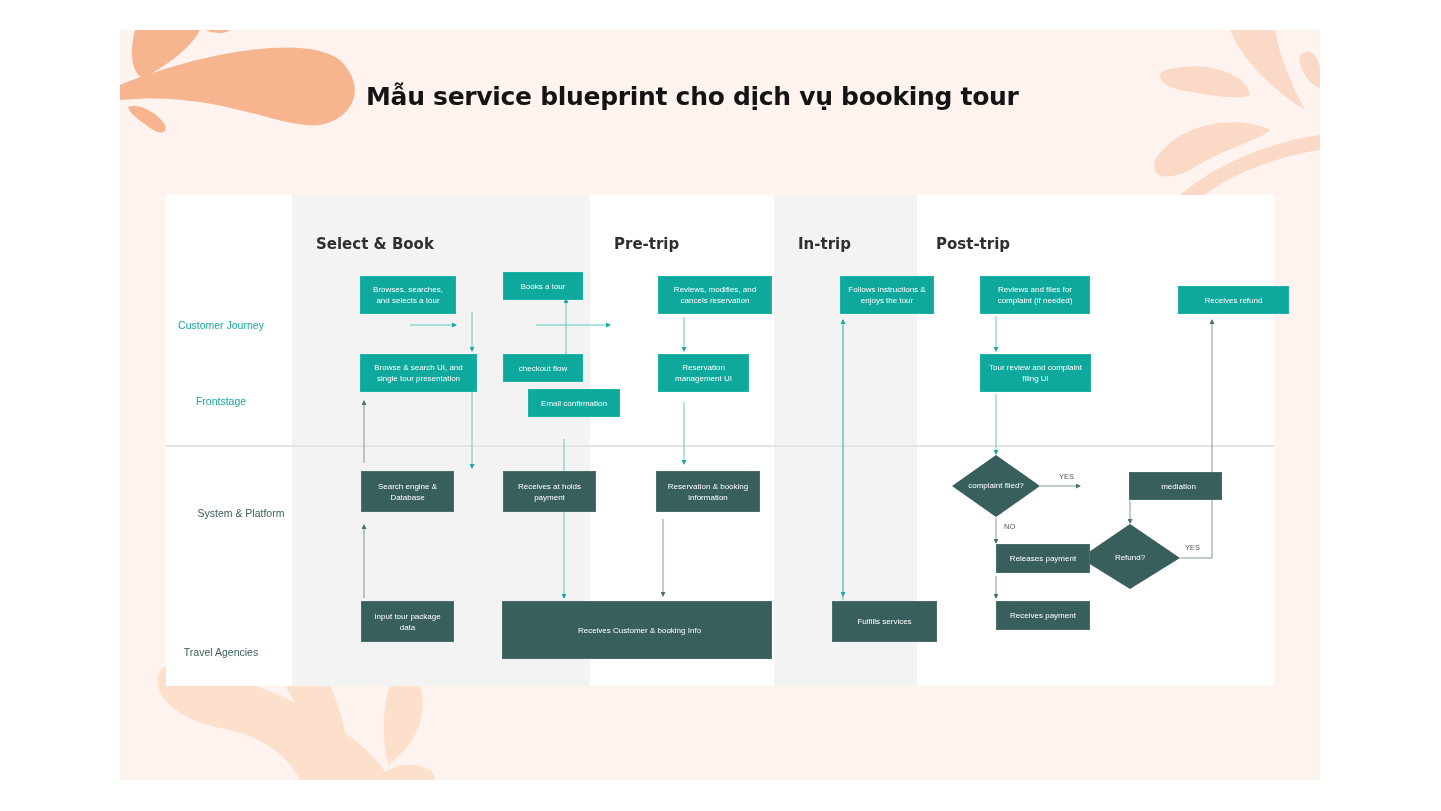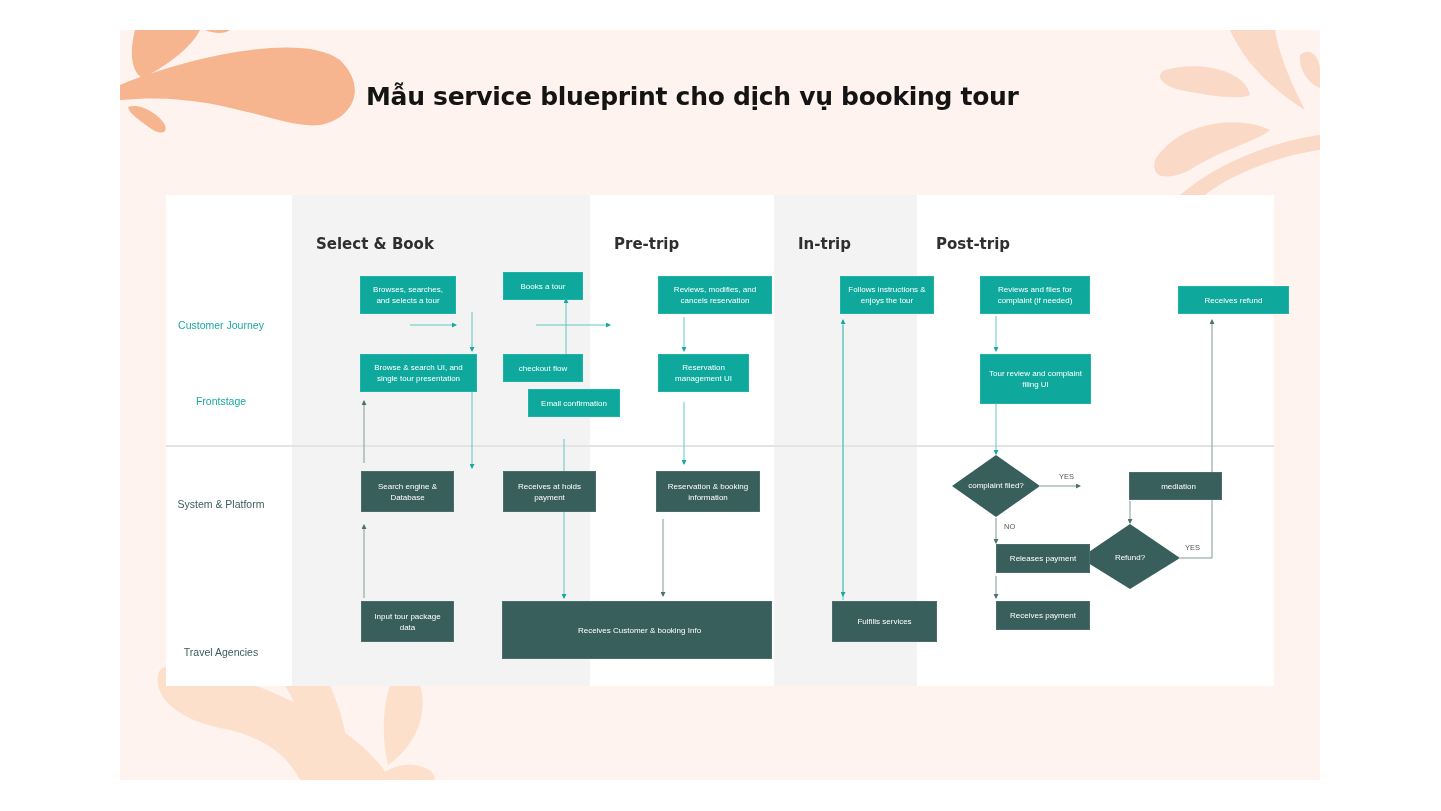--- a/index.html
+++ b/index.html
@@ -51,21 +51,21 @@
     <div class="col-bg" style="left:608px;width:143px;"></div>
     <div class="sep"></div>
 
     <div class="phase" style="left:150px;">Select &amp; Book</div>
     <div class="phase" style="left:448px;">Pre-trip</div>
     <div class="phase" style="left:632px;">In-trip</div>
     <div class="phase" style="left:770px;">Post-trip</div>
 
     <div class="lane teal" style="left:0;top:124px;">Customer Journey</div>
     <div class="lane teal" style="left:0;top:200px;">Frontstage</div>
-    <div class="lane dark" style="left:0;top:303px;">System &amp; Platform</div>
+    <div class="lane dark" style="left:0;top:312px;padding-left:20px;">System &amp; Platform</div>
     <div class="lane dark" style="left:0;top:451px;">Travel Agencies</div>
 
     <svg id="lines">
       <defs>
         <marker id="at" markerWidth="5" markerHeight="5" refX="4" refY="2.5" orient="auto">
             <path d="M0,0 L5,2.5 L0,5 Z" fill="#1aa9a0"></path>
           </marker>
         <marker id="ad" markerWidth="5" markerHeight="5" refX="4" refY="2.5" orient="auto">
             <path d="M0,0 L5,2.5 L0,5 Z" fill="#4f716e"></path>
           </marker>
@@ -110,21 +110,21 @@
     <div class="box teal" style="left:293px;top:78px;width:78px;height:26px;">Books a tour</div>
     <div class="box teal" style="left:448px;top:82px;width:112px;height:36px;">Reviews, modifies, and cancels reservation</div>
     <div class="box teal" style="left:630px;top:82px;width:92px;height:36px;">Follows instructions &amp; enjoys the tour</div>
     <div class="box teal" style="left:770px;top:82px;width:108px;height:36px;">Reviews and files for complaint (if needed)</div>
     <div class="box teal" style="left:968px;top:92px;width:109px;height:26px;">Receives refund</div>
 
     <div class="box teal" style="left:150px;top:160px;width:115px;height:36px;">Browse &amp; search UI, and single tour presentation</div>
     <div class="box teal" style="left:293px;top:160px;width:78px;height:26px;">checkout flow</div>
     <div class="box teal" style="left:318px;top:195px;width:90px;height:26px;">Email confirmation</div>
     <div class="box teal" style="left:448px;top:160px;width:89px;height:36px;">Reservation management UI</div>
-    <div class="box teal" style="left:770px;top:160px;width:109px;height:48px;">Tour review and complaint filing UI</div>
+    <div class="box teal" style="left:770px;top:160px;width:109px;height:36px;">Tour review and complaint filing UI</div>
 
     <div class="box dark" style="left:151px;top:277px;width:91px;height:39px;">Search engine &amp; Database</div>
     <div class="box dark" style="left:293px;top:277px;width:91px;height:39px;">Receives at holds payment</div>
     <div class="box dark" style="left:446px;top:277px;width:102px;height:39px;">Reservation &amp; booking information</div>
     <div class="box dark" style="left:919px;top:278px;width:91px;height:26px;padding-left:12px;">mediation</div>
     <div class="box dark" style="left:786px;top:350px;width:92px;height:27px;">Releases payment</div>
 
     <div class="box dark" style="left:151px;top:407px;width:91px;height:39px;">Input tour package data</div>
     <div class="box dark" style="left:292px;top:407px;width:268px;height:56px;padding-left:11px;">Receives Customer &amp; booking Info</div>
     <div class="box dark" style="left:622px;top:407px;width:103px;height:39px;">Fulfills services</div>

